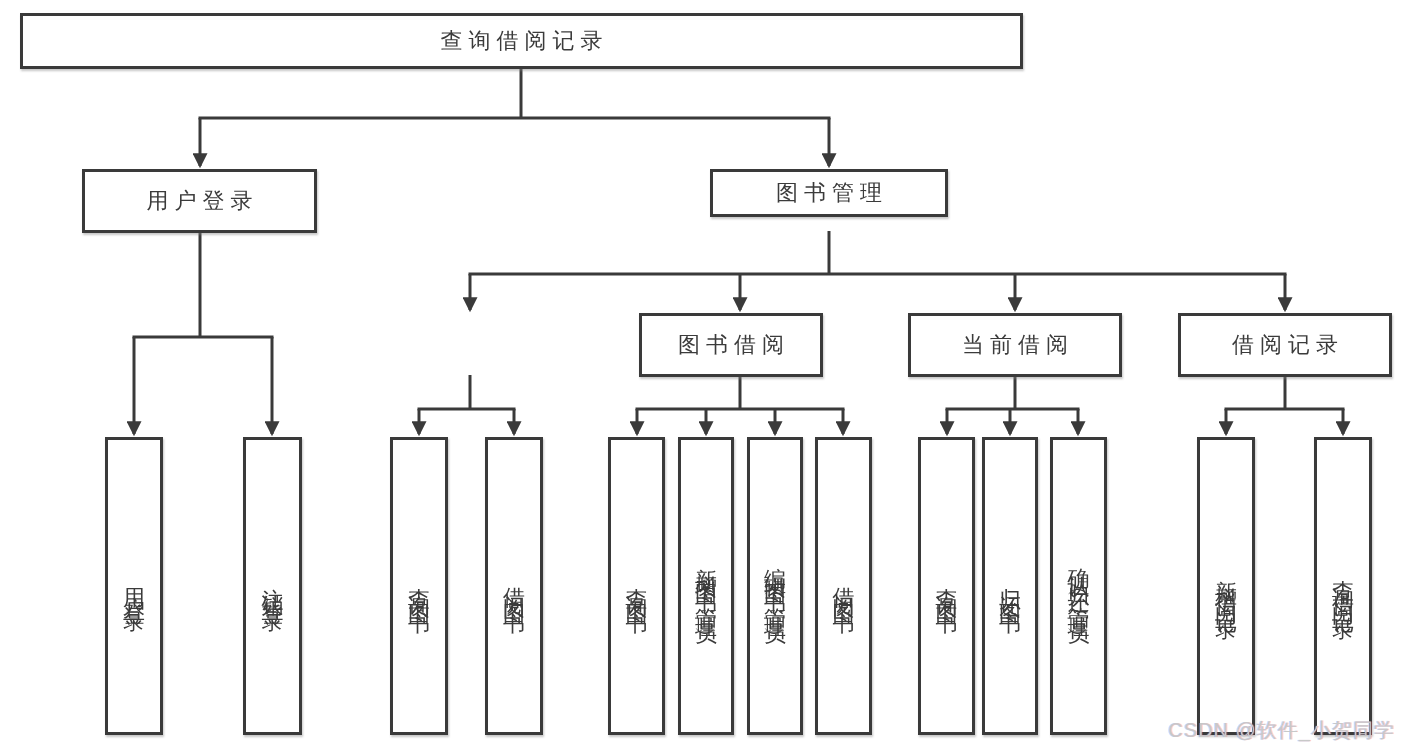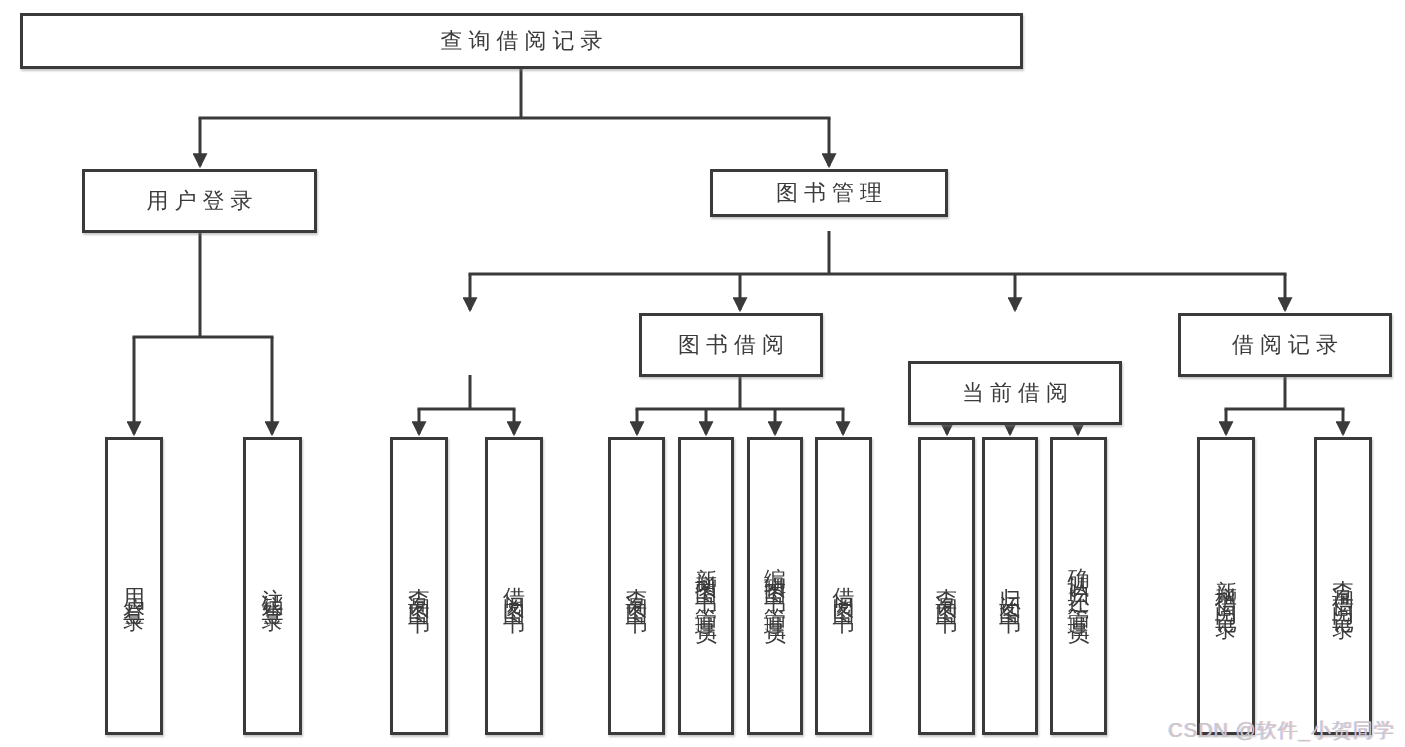--- a/index.html
+++ b/index.html
@@ -103,21 +103,21 @@
   <div class="box" style="left:82px;top:169px;width:235px;height:64px;">
     <span class="h-label">用户登录</span>
   </div>
   <div class="box" style="left:710px;top:169px;width:238px;height:48px;">
     <span class="h-label">图书管理</span>
   </div>
 
   <div class="box" style="left:633px;top:313px;width:184px;height:64px;margin-left:6px;">
     <span class="h-label">图书借阅</span>
   </div>
-  <div class="box" style="left:908px;top:313px;width:214px;height:64px;margin-top:48px;">
+  <div class="box" style="left:908px;top:313px;width:214px;height:64px;">
     <span class="h-label">当前借阅</span>
   </div>
   <div class="box" style="left:1178px;top:313px;width:214px;height:64px;">
     <span class="h-label">借阅记录</span>
   </div>
 
   <div class="box" style="left:105px;top:437px;width:58px;height:298px;">
     <span class="v-label">用户登录</span>
   </div>
   <div class="box" style="left:243px;top:437px;width:59px;height:298px;">

